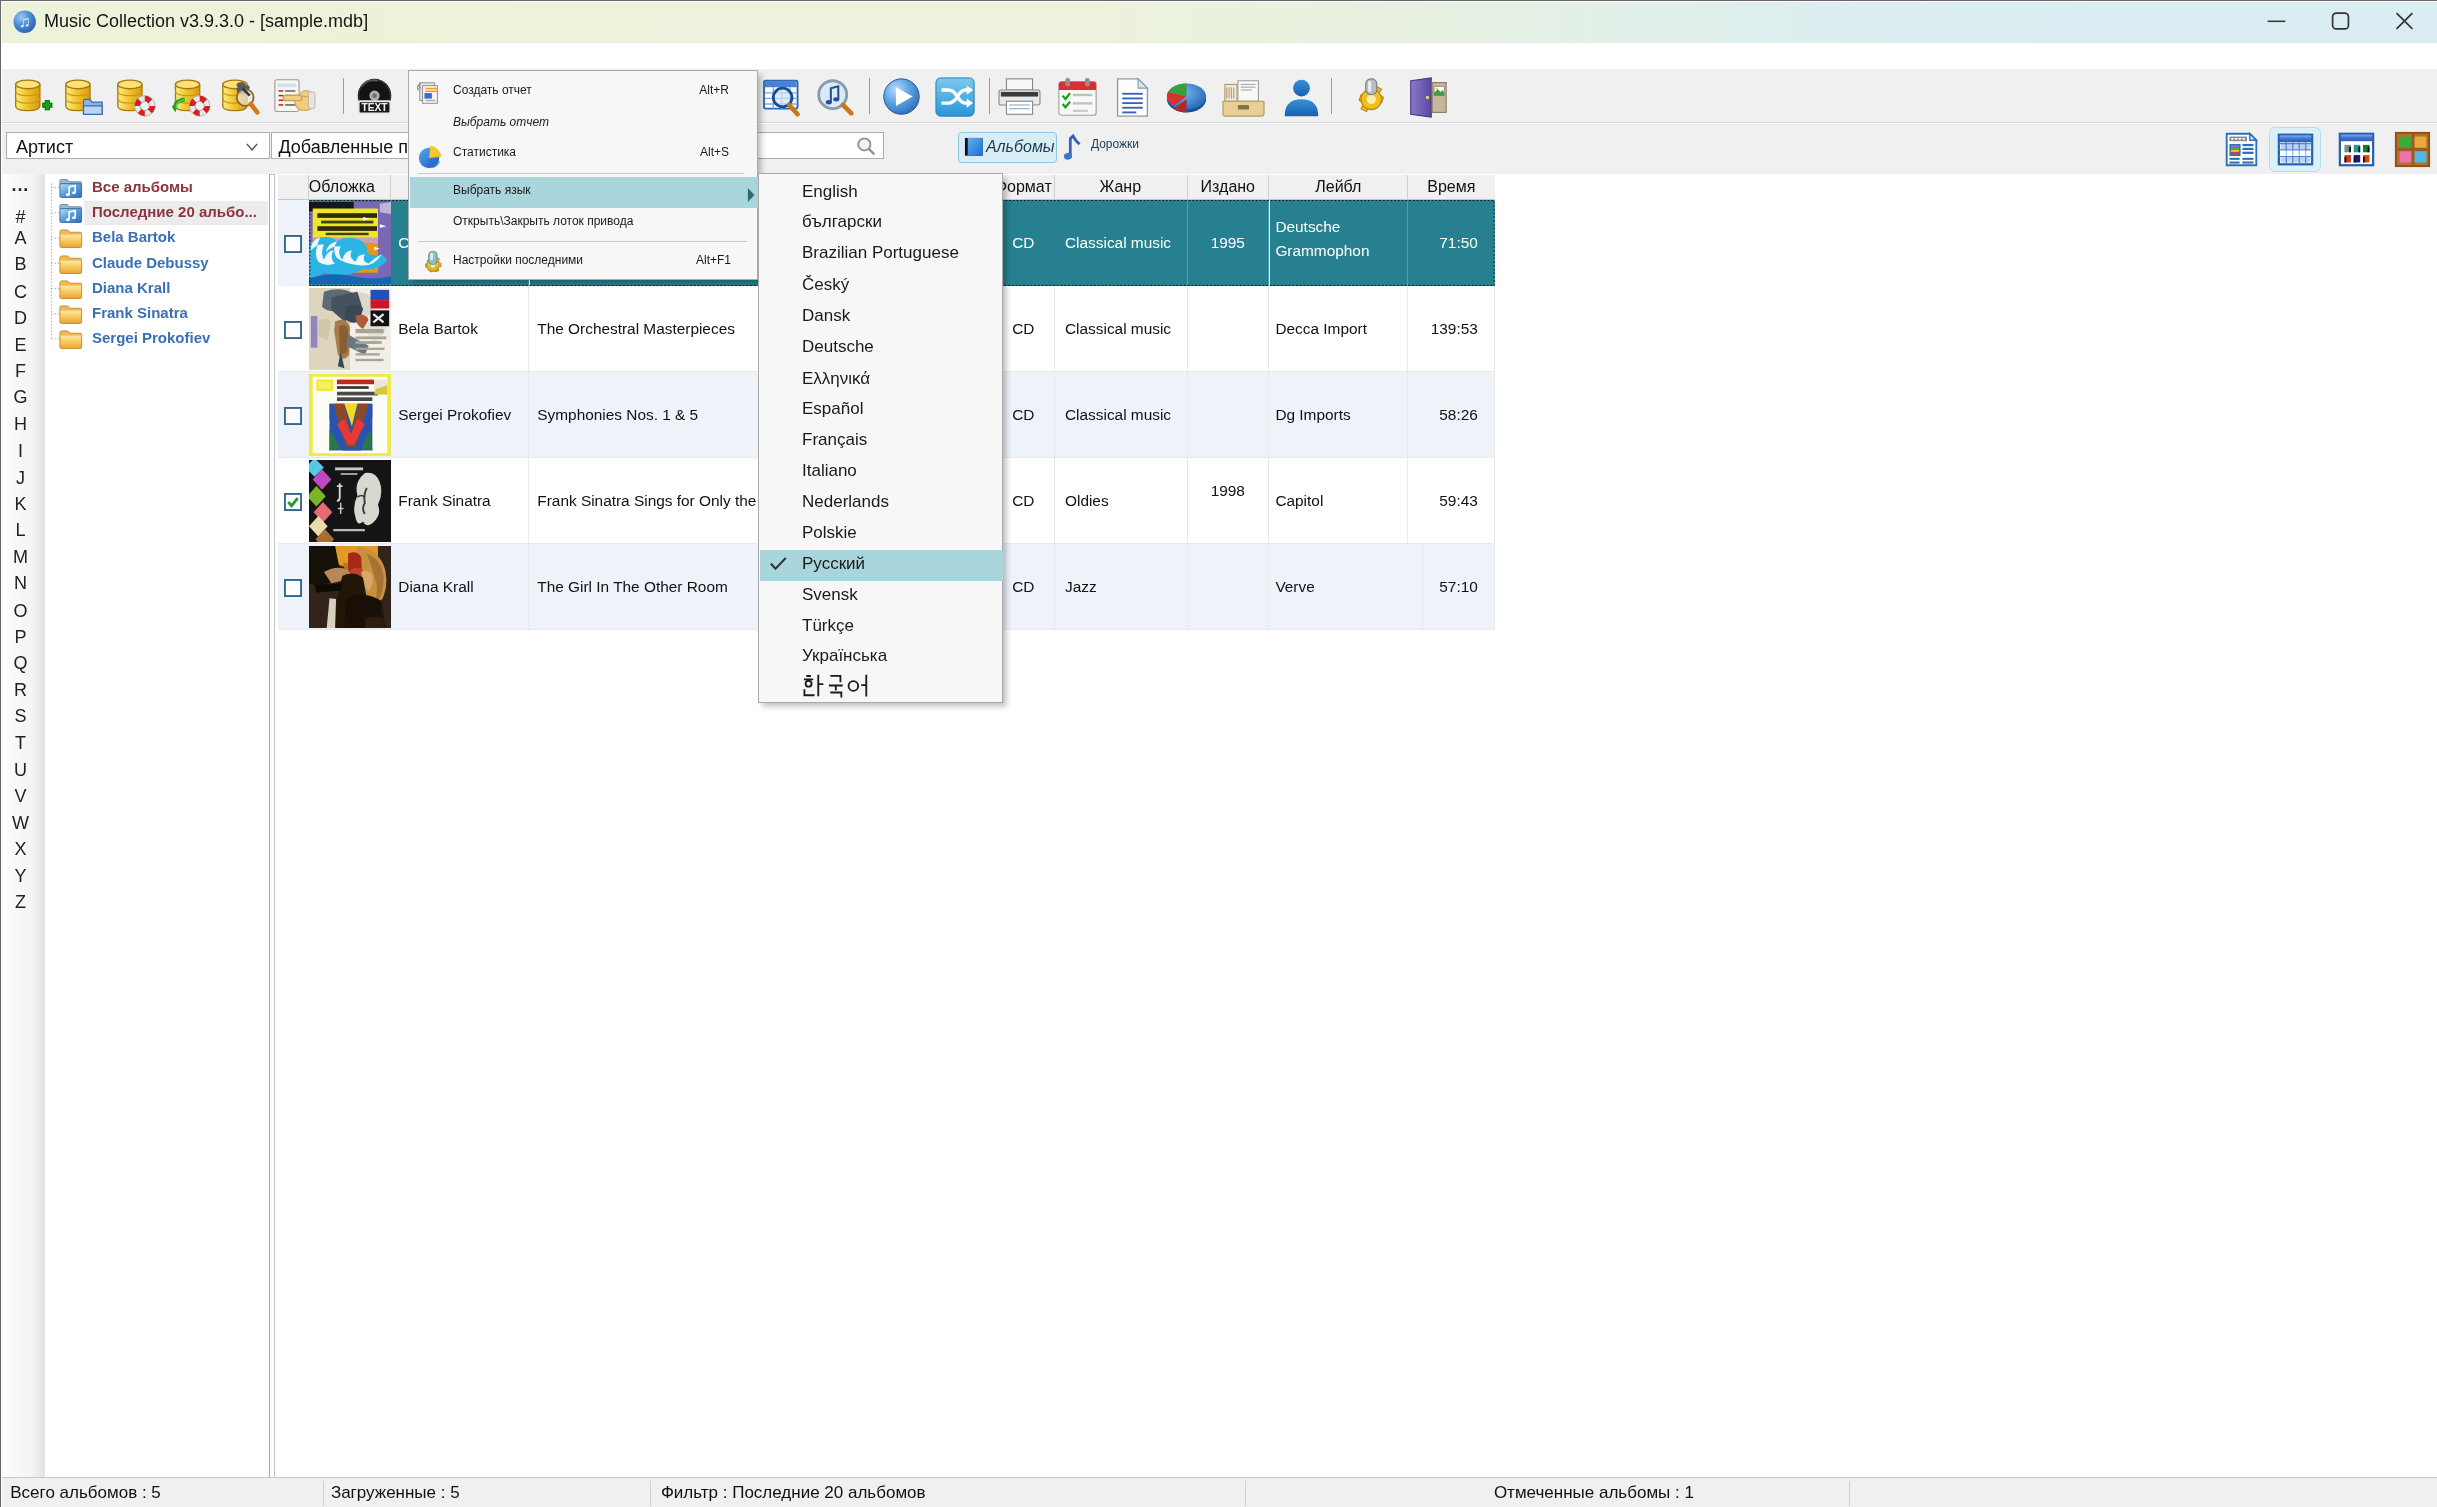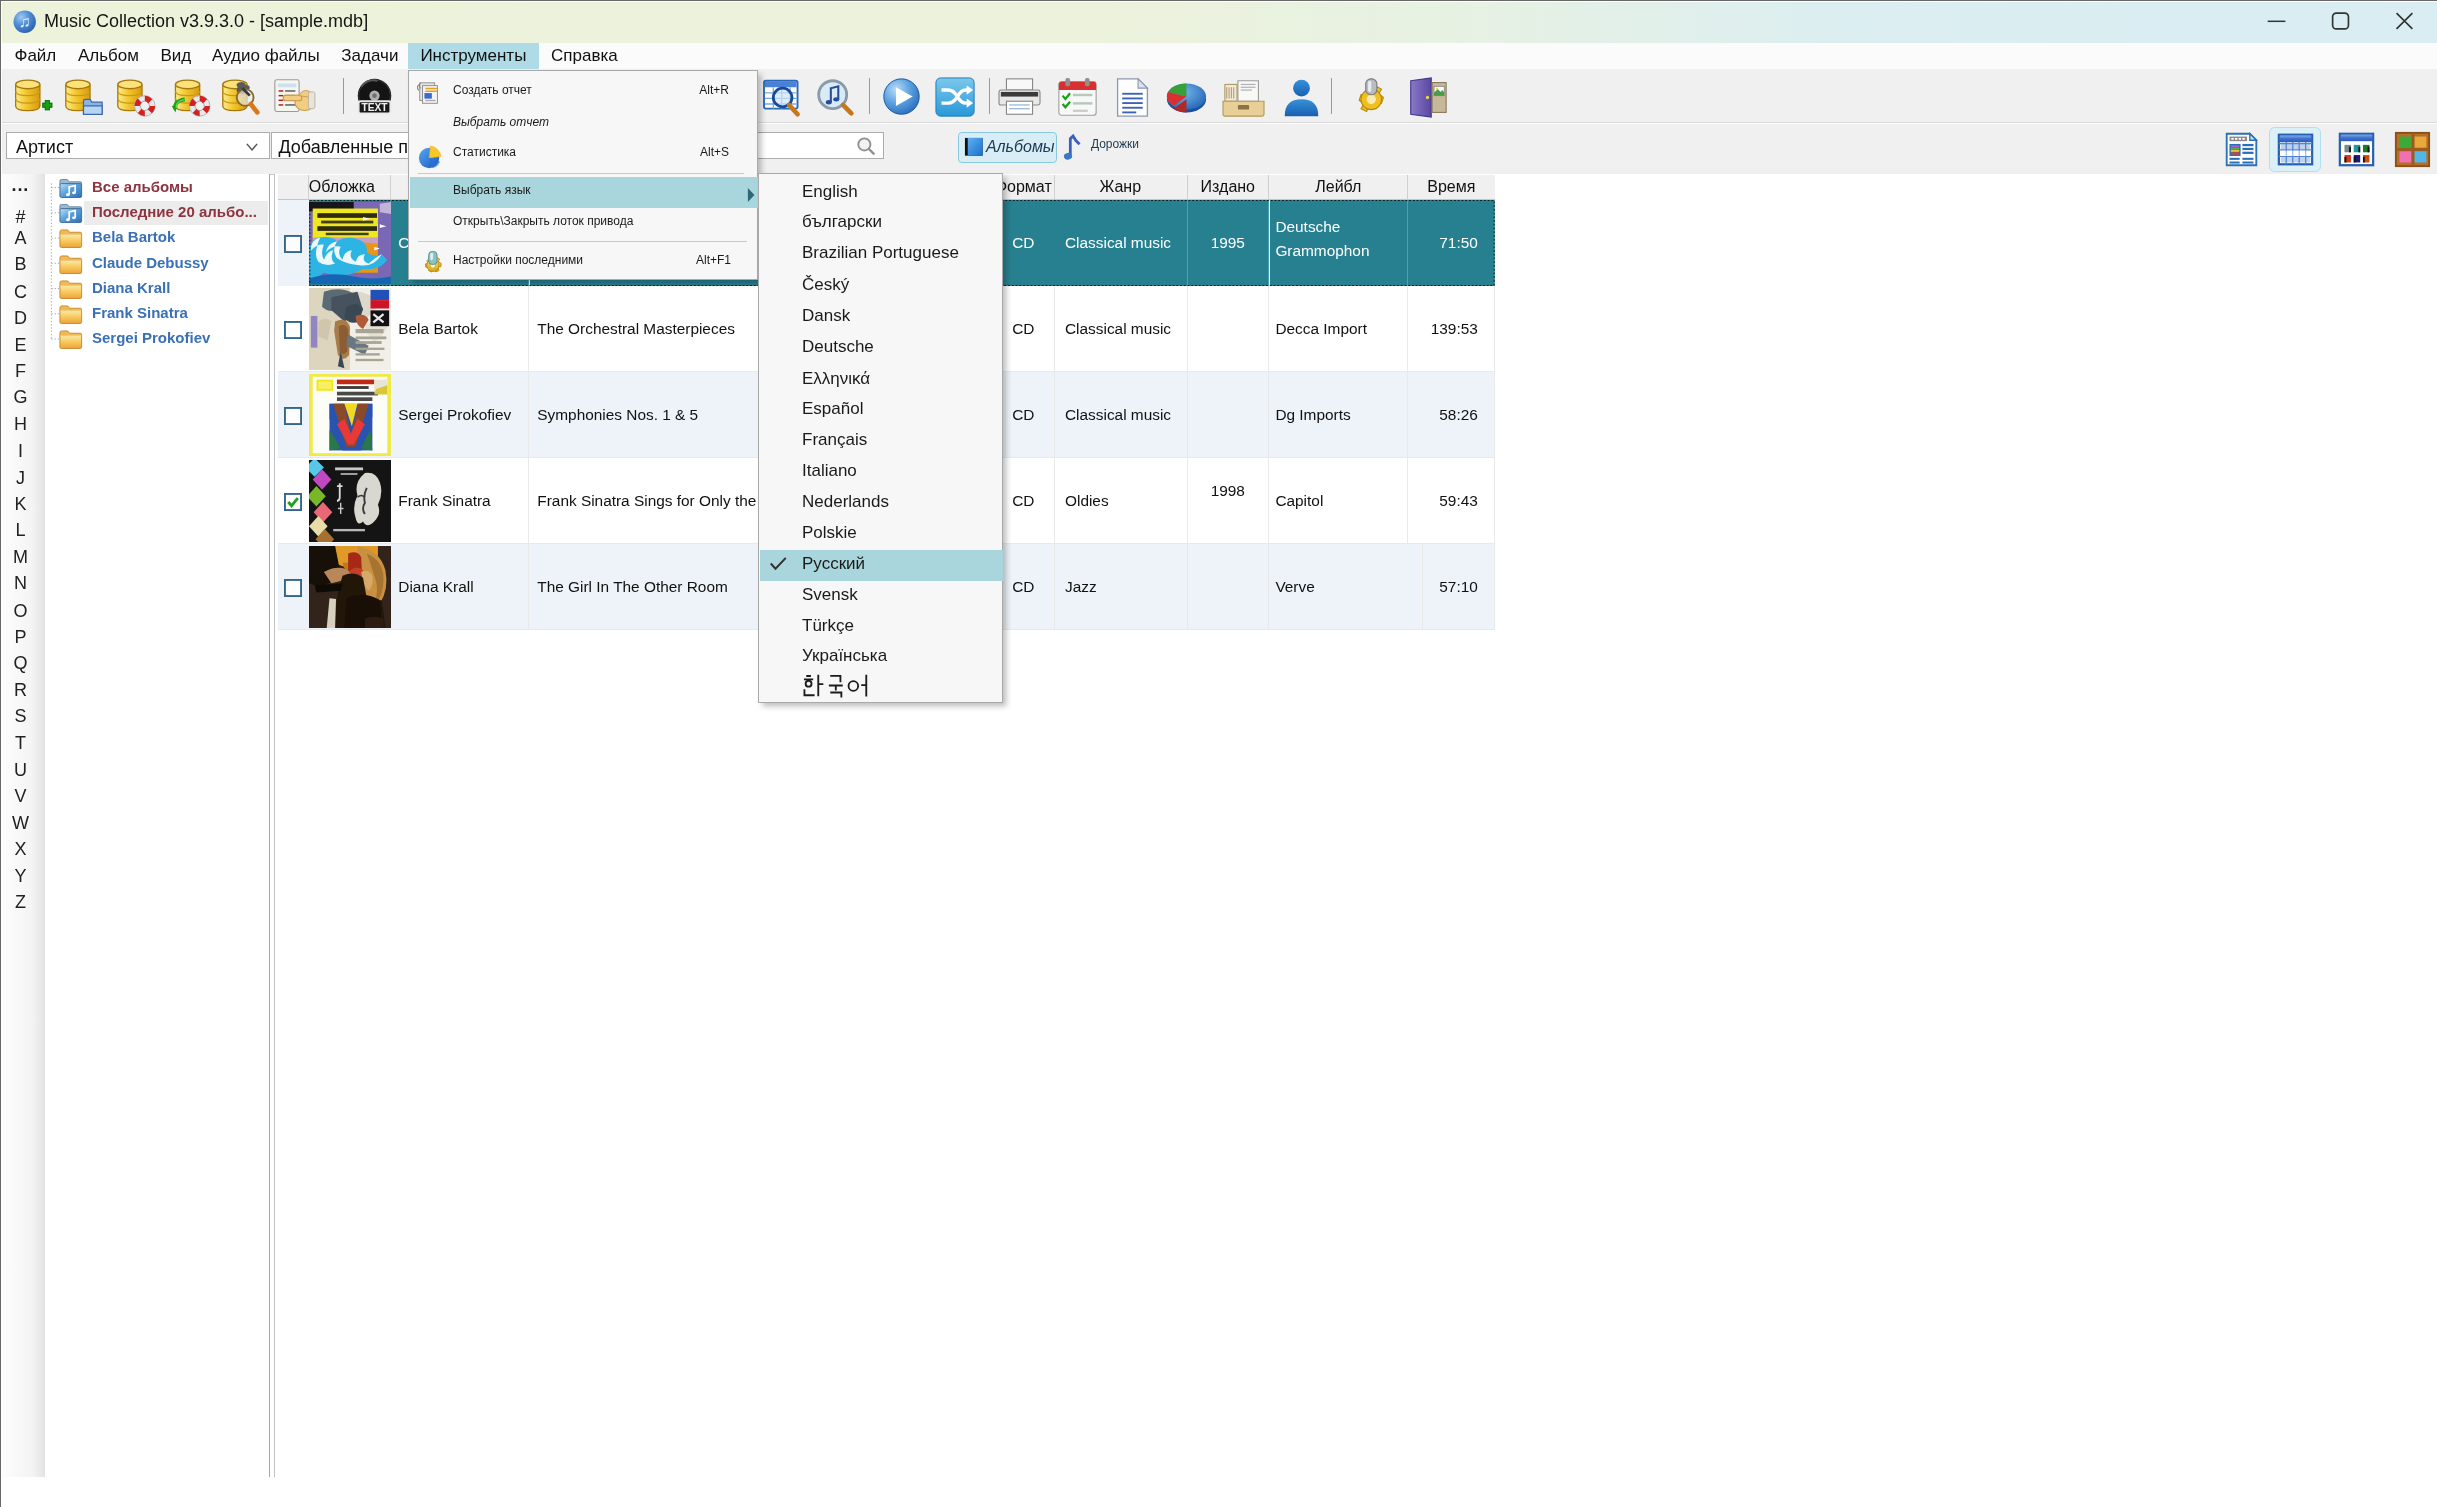--- a/index.html
+++ b/index.html
@@ -65,29 +65,20 @@
   <div id="titletxt">Music Collection v3.9.3.0 - [sample.mdb]</div>
   <svg class="wbtn" style="left:2246px" width="60" height="41" viewBox="0 0 64 44">
       <rect x="22" y="21" width="19" height="1.6" fill="#333"></rect>
     </svg>
   <svg class="wbtn" style="left:2310px" width="60" height="41" viewBox="0 0 64 44">
       <rect x="23" y="13" width="17" height="17" rx="4" fill="none" stroke="#333" stroke-width="1.8"></rect>
     </svg>
   <svg class="wbtn" style="left:2373px" width="60" height="41" viewBox="0 0 64 44">
       <path d="M24 13 L41 30 M41 13 L24 30" stroke="#333" stroke-width="1.8"></path>
     </svg>
-  <div id="menubar">
-    <div class="mitem" style="left:12px; width:43px; text-align:center;">Файл</div>
-    <div class="mitem" style="left:74px; width:65px; text-align:center;">Альбом</div>
-    <div class="mitem" style="left:158px; width:32px; text-align:center;">Вид</div>
-    <div class="mitem" style="left:208px; width:112px; text-align:center;">Аудио файлы</div>
-    <div class="mitem" style="left:336px; width:64px; text-align:center;">Задачи</div>
-    <div class="mitem" id="mtools" style="left:406px; width:131px; text-align:center;">Инструменты</div>
-    <div class="mitem" style="left:546px; width:73px; text-align:center;">Справка</div>
-  </div>
   <div id="toolbar">
     <svg width="0" height="0" style="position:absolute">
       <defs>
         <linearGradient id="cylg" x1="0" y1="0" x2="1" y2="0">
             <stop offset="0%" stop-color="#fceb8a"></stop>
             <stop offset="45%" stop-color="#f2c52e"></stop>
             <stop offset="100%" stop-color="#d89a10"></stop>
           </linearGradient>
         <g id="dbcyl">
           <path d="M2 7 L2 30 Q2 35 15 35 Q28 35 28 30 L28 7" fill="url(#cylg)" stroke="#a87808" stroke-width="1.4"></path>
@@ -784,20 +775,30 @@
         </div>
       <div class="cell" style="left:910px;width:81px;"></div>
       <div class="cell" style="left:992px;width:153px;">
           <div style="position:absolute;left:5.6px;top:34px;">Verve</div>
         </div>
       <div class="cell" style="left:1130px;width:87px;">
           <div style="position:absolute;right:16px;top:34px;">57:10</div>
         </div>
     </div>
   </div>
+  <div id="statusbar">
+    <div class="stxt" style="left:8.4px;">Всего альбомов : 5</div>
+    <div class="ssep" style="left:321px;"></div>
+    <div class="stxt" style="left:329px;">Загруженные : 5</div>
+    <div class="ssep" style="left:648px;"></div>
+    <div class="stxt" style="left:659px;">Фильтр : Последние 20 альбомов</div>
+    <div class="ssep" style="left:1243px;"></div>
+    <div class="stxt" style="left:1492px;">Отмеченные альбомы : 1</div>
+    <div class="ssep" style="left:1847px;"></div>
+  </div>
   <div id="pmenu">
     <svg class="abs" style="left:7.5px;top:10.3px" width="26" height="26" viewBox="0 0 28 28">
       <rect x="3" y="2" width="16" height="19" fill="#e8e8e8" stroke="#8a8a8a" stroke-width="1"></rect>
       <rect x="6" y="5" width="16" height="19" fill="#f4f4f4" stroke="#8a8a8a" stroke-width="1"></rect>
       <path d="M9 8 L22 8 M9 11 L22 11" stroke="#e8a020" stroke-width="1.6"></path>
       <rect x="8" y="13" width="8" height="6" fill="#3a6ad0"></rect>
       <path d="M9 21 L20 21" stroke="#aaa" stroke-width="1.4"></path>
       <path d="M2 4 q-3 3 0 6 M4 2 q-3 3 0 6" stroke="#888" fill="none" stroke-width="1.2"></path>
     </svg>
     <div class="abs" style="left:44px;top:12px;">Создать отчет</div>

